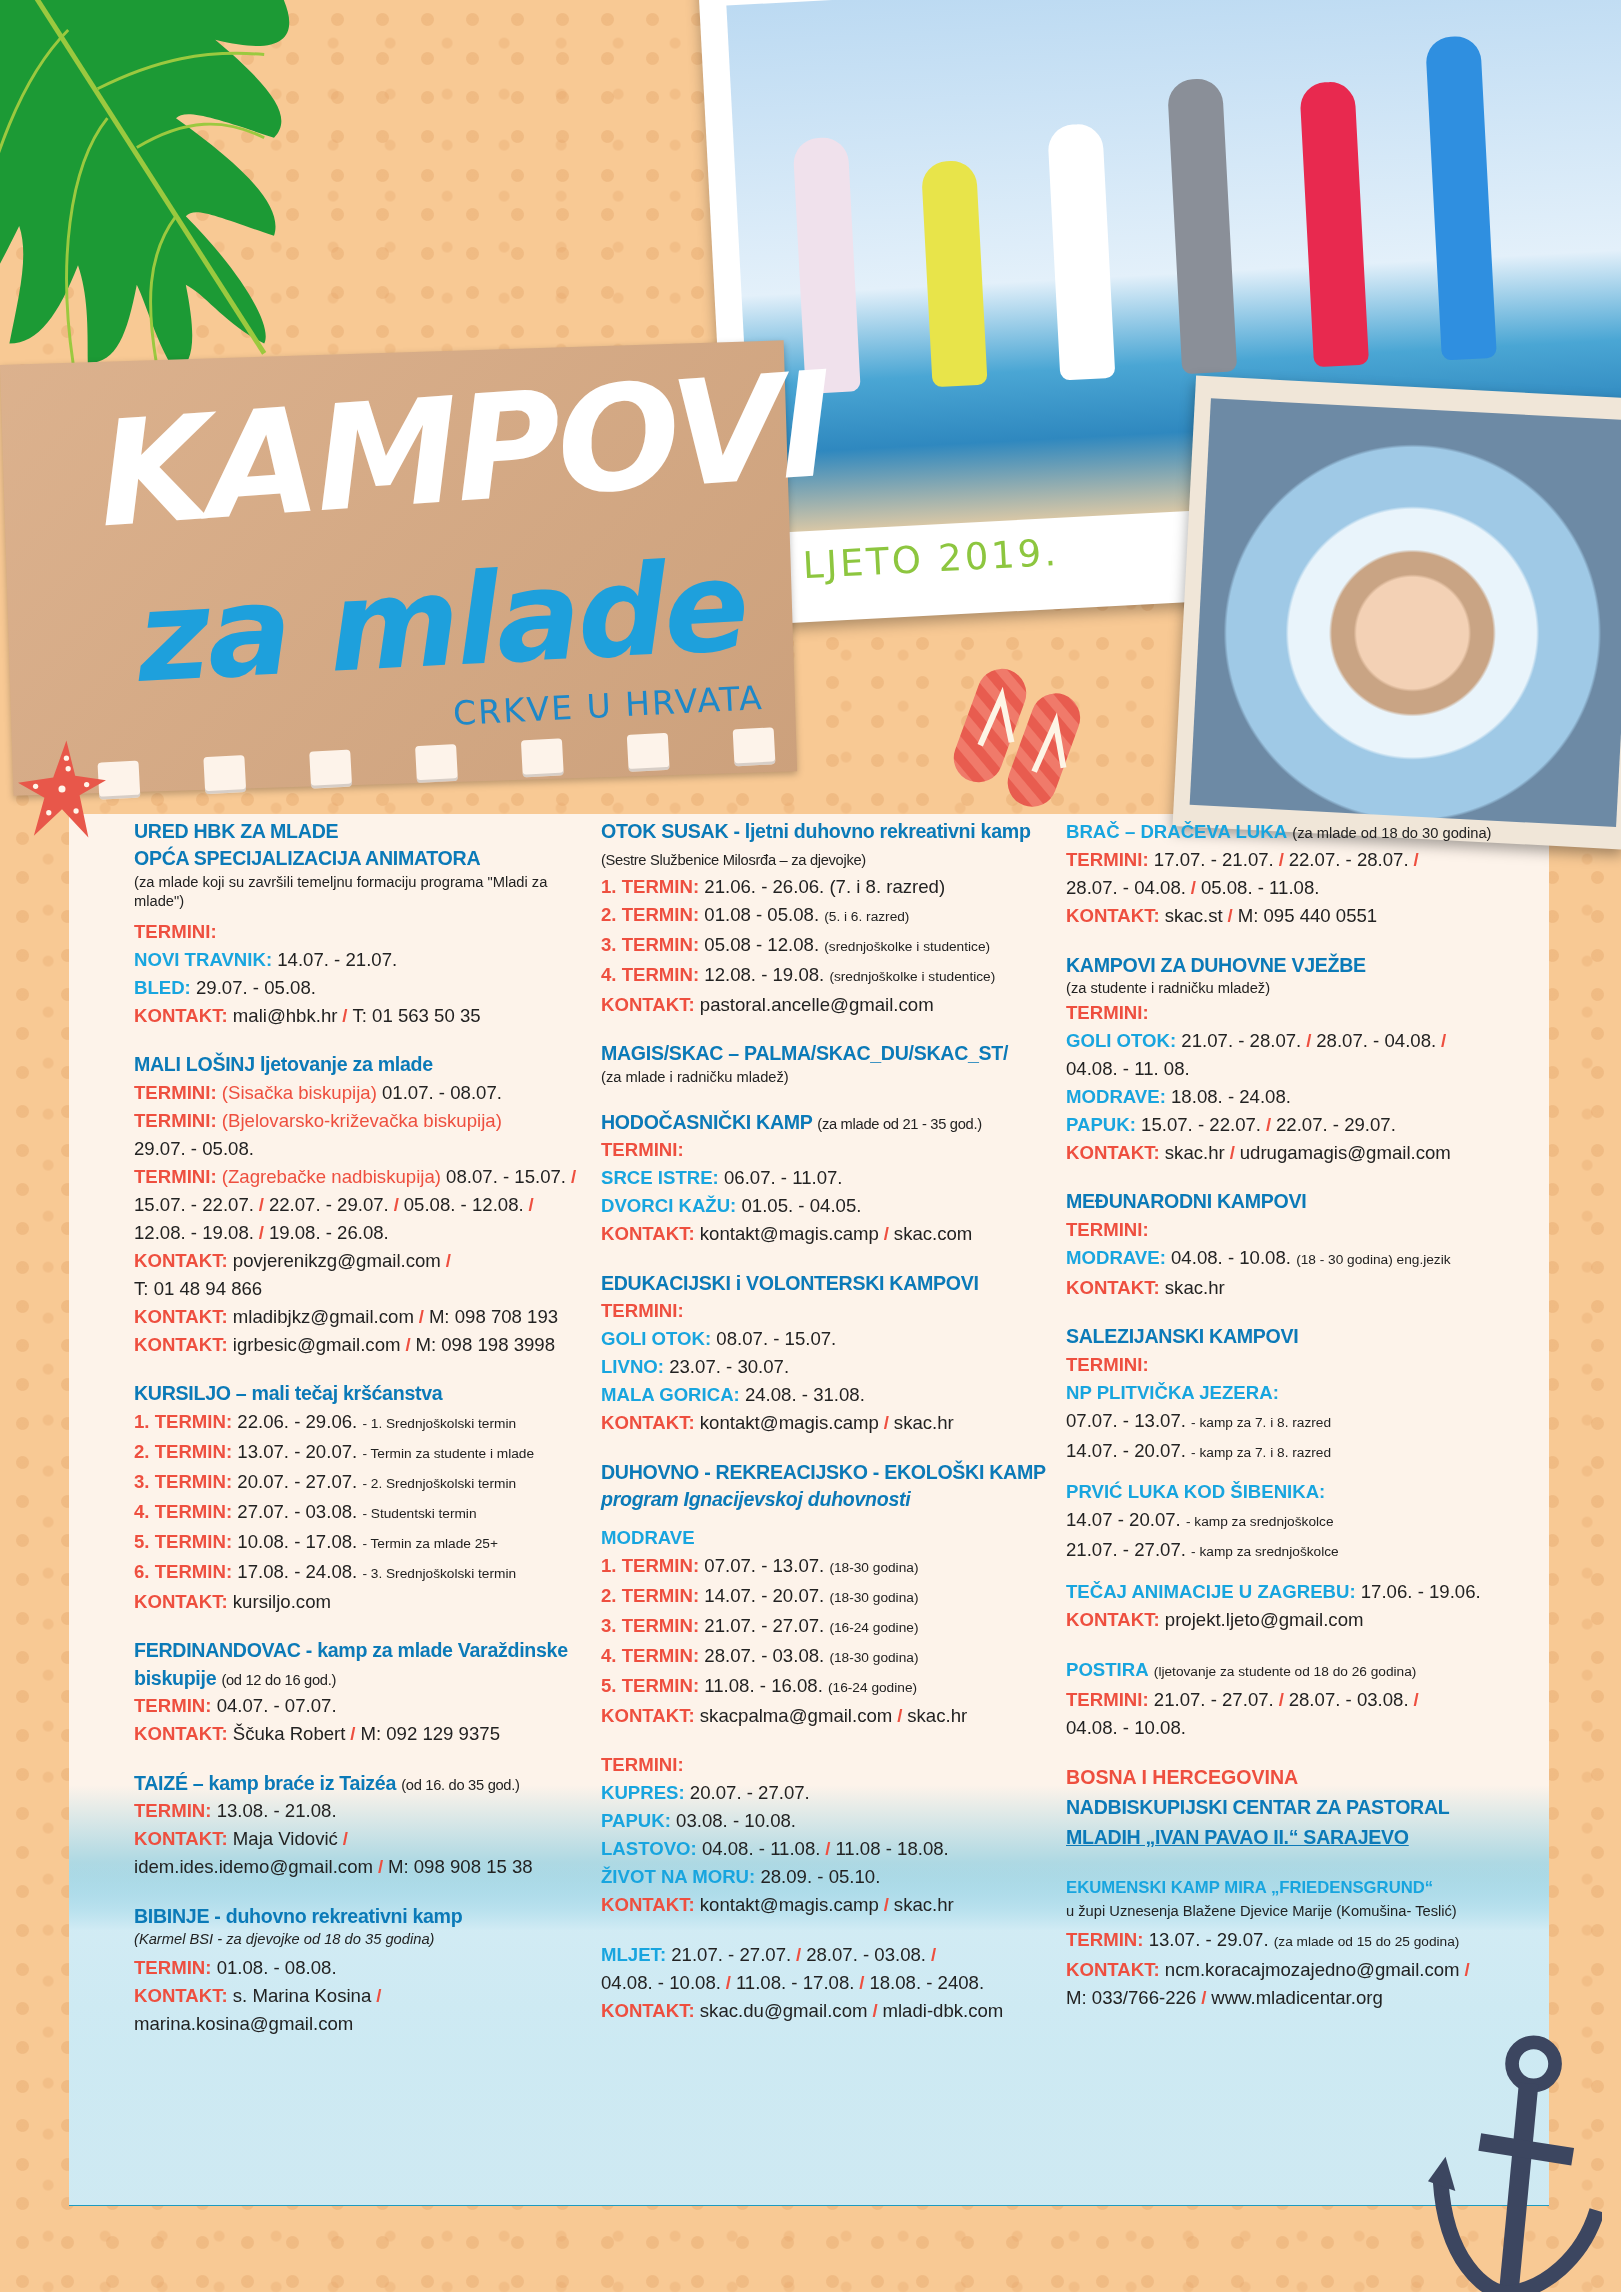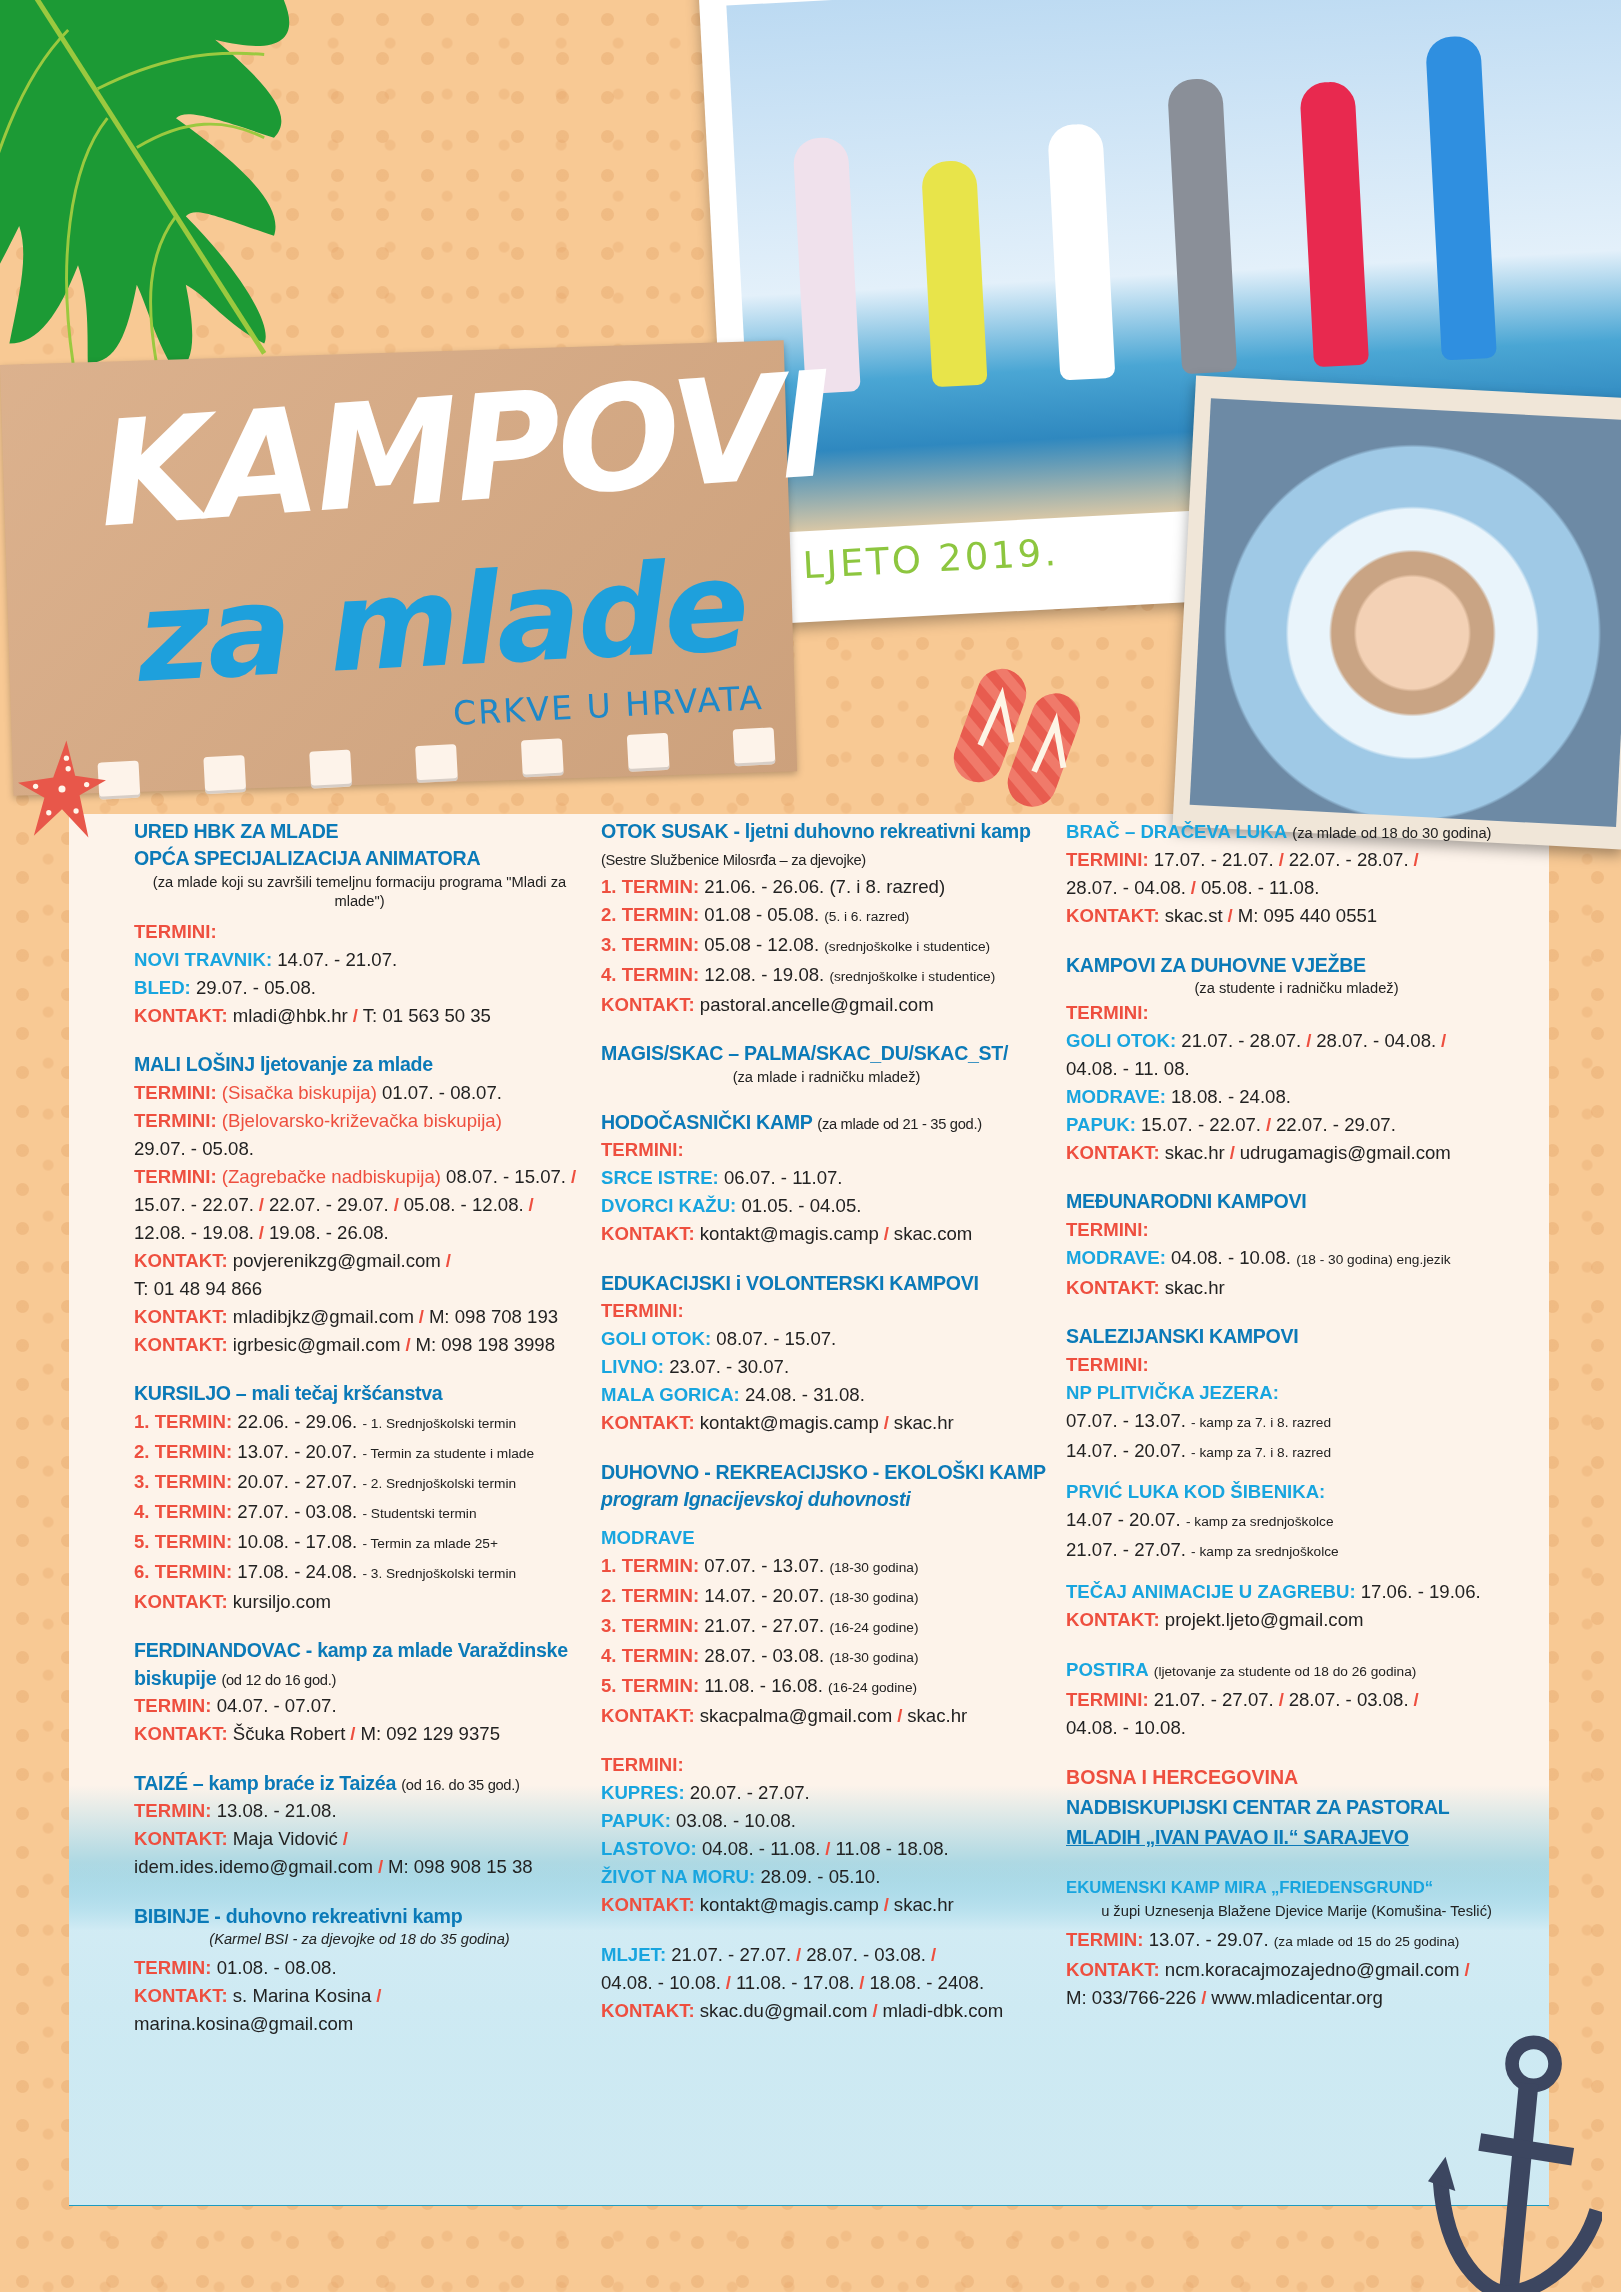--- a/index.html
+++ b/index.html
@@ -95,21 +95,21 @@
     background: linear-gradient(180deg, rgba(230,244,248,0) 0%, rgba(226,242,248,0.85) 20%, rgba(226,242,248,0.9) 100%);
   }
   .anchor { position: absolute; left: 1426px; top: 2034px; width: 176px; height: 265px; }
   
   .col { position: absolute; top: 818px; font-size: 18.6px; line-height: 28px; }
   .col1 { left: 134px; width: 451px; }
   .col2 { left: 601px; width: 451px; }
   .col3 { left: 1066px; width: 461px; }
   .block { margin-bottom: 21.6px; }
   .h { font-family: "Liberation Sans", sans-serif; font-weight: bold; color: #0b7ab8; font-size: 19.6px; line-height: 27.4px; letter-spacing: -0.3px; }
-  .sub { font-size: 14.7px; color: #222; line-height: 19.6px; font-weight: normal; text-align: center; }
+  .sub { font-size: 14.7px; color: #222; line-height: 19.6px; font-weight: normal; }
   .lbl-red { color: #ee4f3f; font-weight: bold; }
   .lbl-blue { color: #18a5df; font-weight: bold; }
   .red-paren { color: #ee4f3f; }
   .sep { color: #ee4f3f; font-weight: bold; margin: 0 4.9px; }
   .note { font-size: 13.7px; }
   .h-red { color: #ee4f3f; font-weight: bold; font-size: 19.6px; line-height: 29px; }
   .line { white-space: nowrap; }
 </style>
 </head>
 <body>
@@ -206,21 +206,21 @@
 
 <div class="col col1">
 
   <div class="block">
     <div class="h">URED HBK ZA MLADE</div>
     <div class="h">OPĆA SPECIJALIZACIJA ANIMATORA</div>
     <div class="sub" style="margin-bottom:5.9px;">(za mlade koji su završili temeljnu formaciju programa "Mladi za mlade")</div>
     <div class="lbl-red">TERMINI:</div>
     <div class="line"><span class="lbl-blue">NOVI TRAVNIK:</span> <span>14.07. - 21.07.</span></div>
     <div class="line"><span class="lbl-blue">BLED:</span> <span>29.07. - 05.08.</span></div>
-    <div class="line"><span class="lbl-red">KONTAKT:</span> <span>mladi@hbk.hr</span><span class="sep">/</span><span>T: 01 563 50 35</span></div>
+    <div class="line"><span class="lbl-red">KONTAKT:</span> <span>mali@hbk.hr</span><span class="sep">/</span><span>T: 01 563 50 35</span></div>
   </div>
 
   <div class="block">
     <div class="h">MALI LOŠINJ  ljetovanje za mlade</div>
     <div class="line"><span class="lbl-red">TERMINI:</span> <span class="red-paren">(Sisačka biskupija)</span> <span>01.07. - 08.07.</span></div>
     <div class="line"><span class="lbl-red">TERMINI:</span> <span class="red-paren">(Bjelovarsko-križevačka biskupija)</span></div>
     <div>29.07. - 05.08.</div>
     <div class="line"><span class="lbl-red">TERMINI:</span> <span class="red-paren">(Zagrebačke nadbiskupija)</span> <span>08.07. - 15.07.</span><span class="sep">/</span></div>
     <div class="line"><span>15.07. - 22.07.</span><span class="sep">/</span><span>22.07. - 29.07.</span><span class="sep">/</span><span>05.08. - 12.08.</span><span class="sep">/</span></div>
     <div class="line"><span>12.08. - 19.08.</span><span class="sep">/</span><span>19.08. - 26.08.</span></div>

